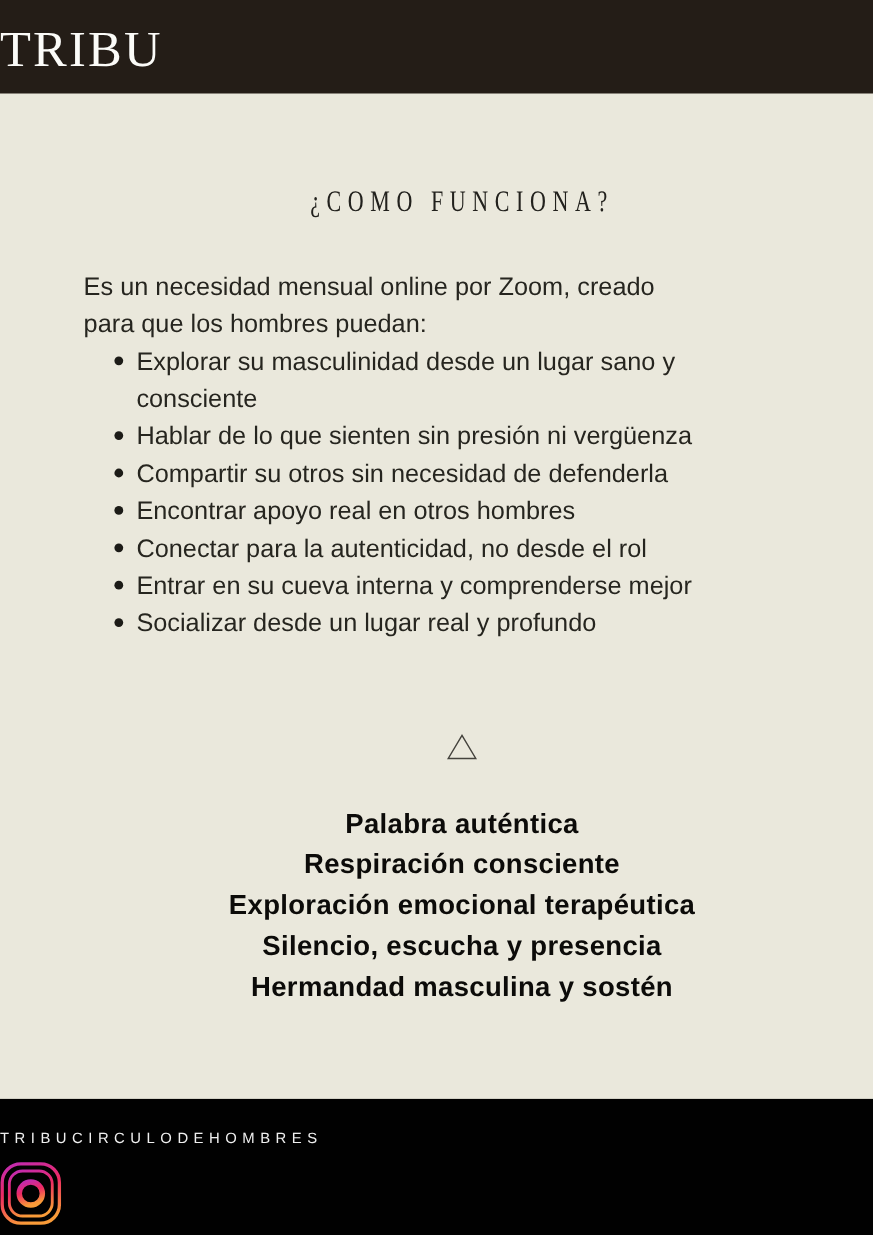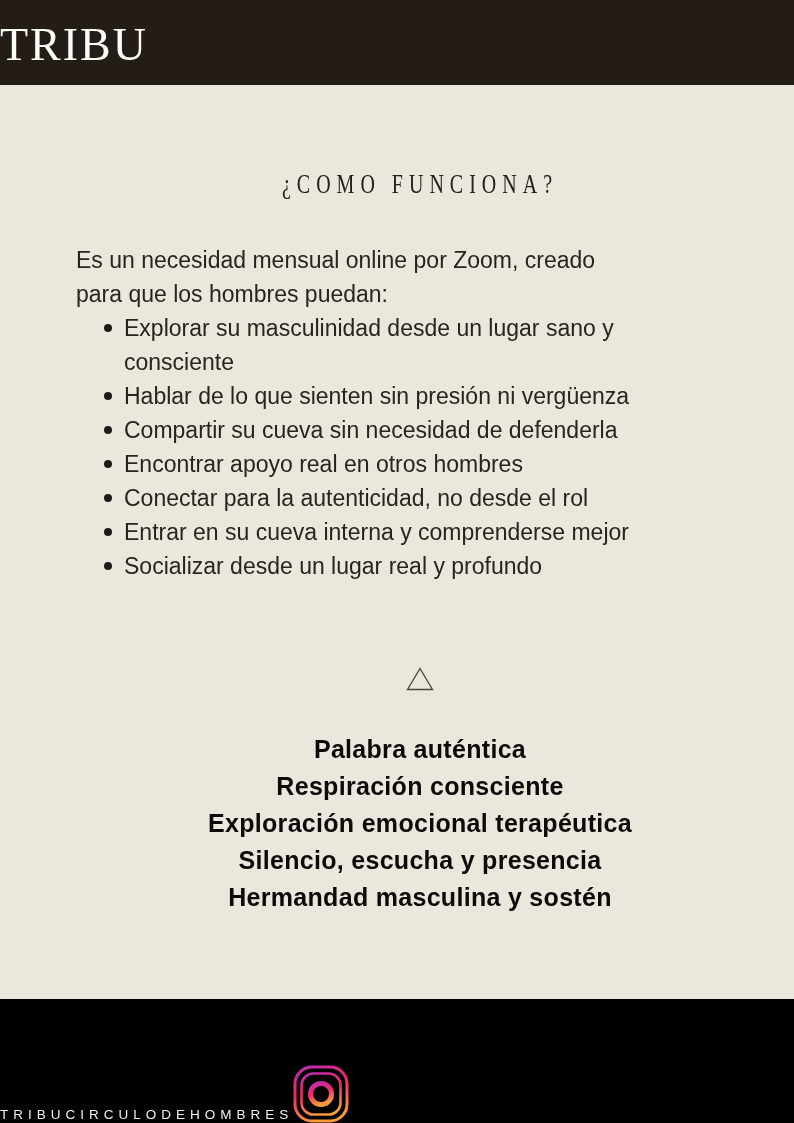--- a/index.html
+++ b/index.html
@@ -112,22 +112,22 @@
     color: #0c0b09;
     letter-spacing: 0.3px;
   }
 
   
   .footer {
     height: 124px;
     flex: 0 0 124px;
     background: #010101;
     display: flex;
-    flex-direction: row;
-    align-items: flex-end;
+    flex-direction: column;
+    align-items: flex-start;
   }
   .footer-handle {
     margin-top: 28px;
     color: #efefef;
     font-size: 13.5px;
     letter-spacing: 5px;
     line-height: 16px;
   }
   .instagram-wrap {
     margin-top: 13px;
@@ -148,21 +148,21 @@
 
     <div class="section-heading">¿COMO FUNCIONA?</div>
 
     <div class="intro">Es un necesidad mensual online por Zoom, creado
 para que los hombres puedan:</div>
 
     <ul class="benefits">
         <li>Explorar su masculinidad desde un lugar sano y
 consciente</li>
         <li>Hablar de lo que sienten sin presión ni vergüenza</li>
-        <li>Compartir su cueva sin necesidad de defenderla</li>
+        <li>Compartir su otros sin necesidad de defenderla</li>
         <li>Encontrar apoyo real en otros hombres</li>
         <li>Conectar para la autenticidad, no desde el rol</li>
         <li>Entrar en su cueva interna y comprenderse mejor</li>
         <li>Socializar desde un lugar real y profundo</li>
       </ul>
 
     <div class="combina-heading-row">
       <span class="triangle-icon">
         <svg width="28" height="24" viewBox="0 0 28 24">
           <polygon points="14,1.5 26.5,22.5 1.5,22.5" fill="none" stroke="#45433d" stroke-width="1.3"></polygon>

